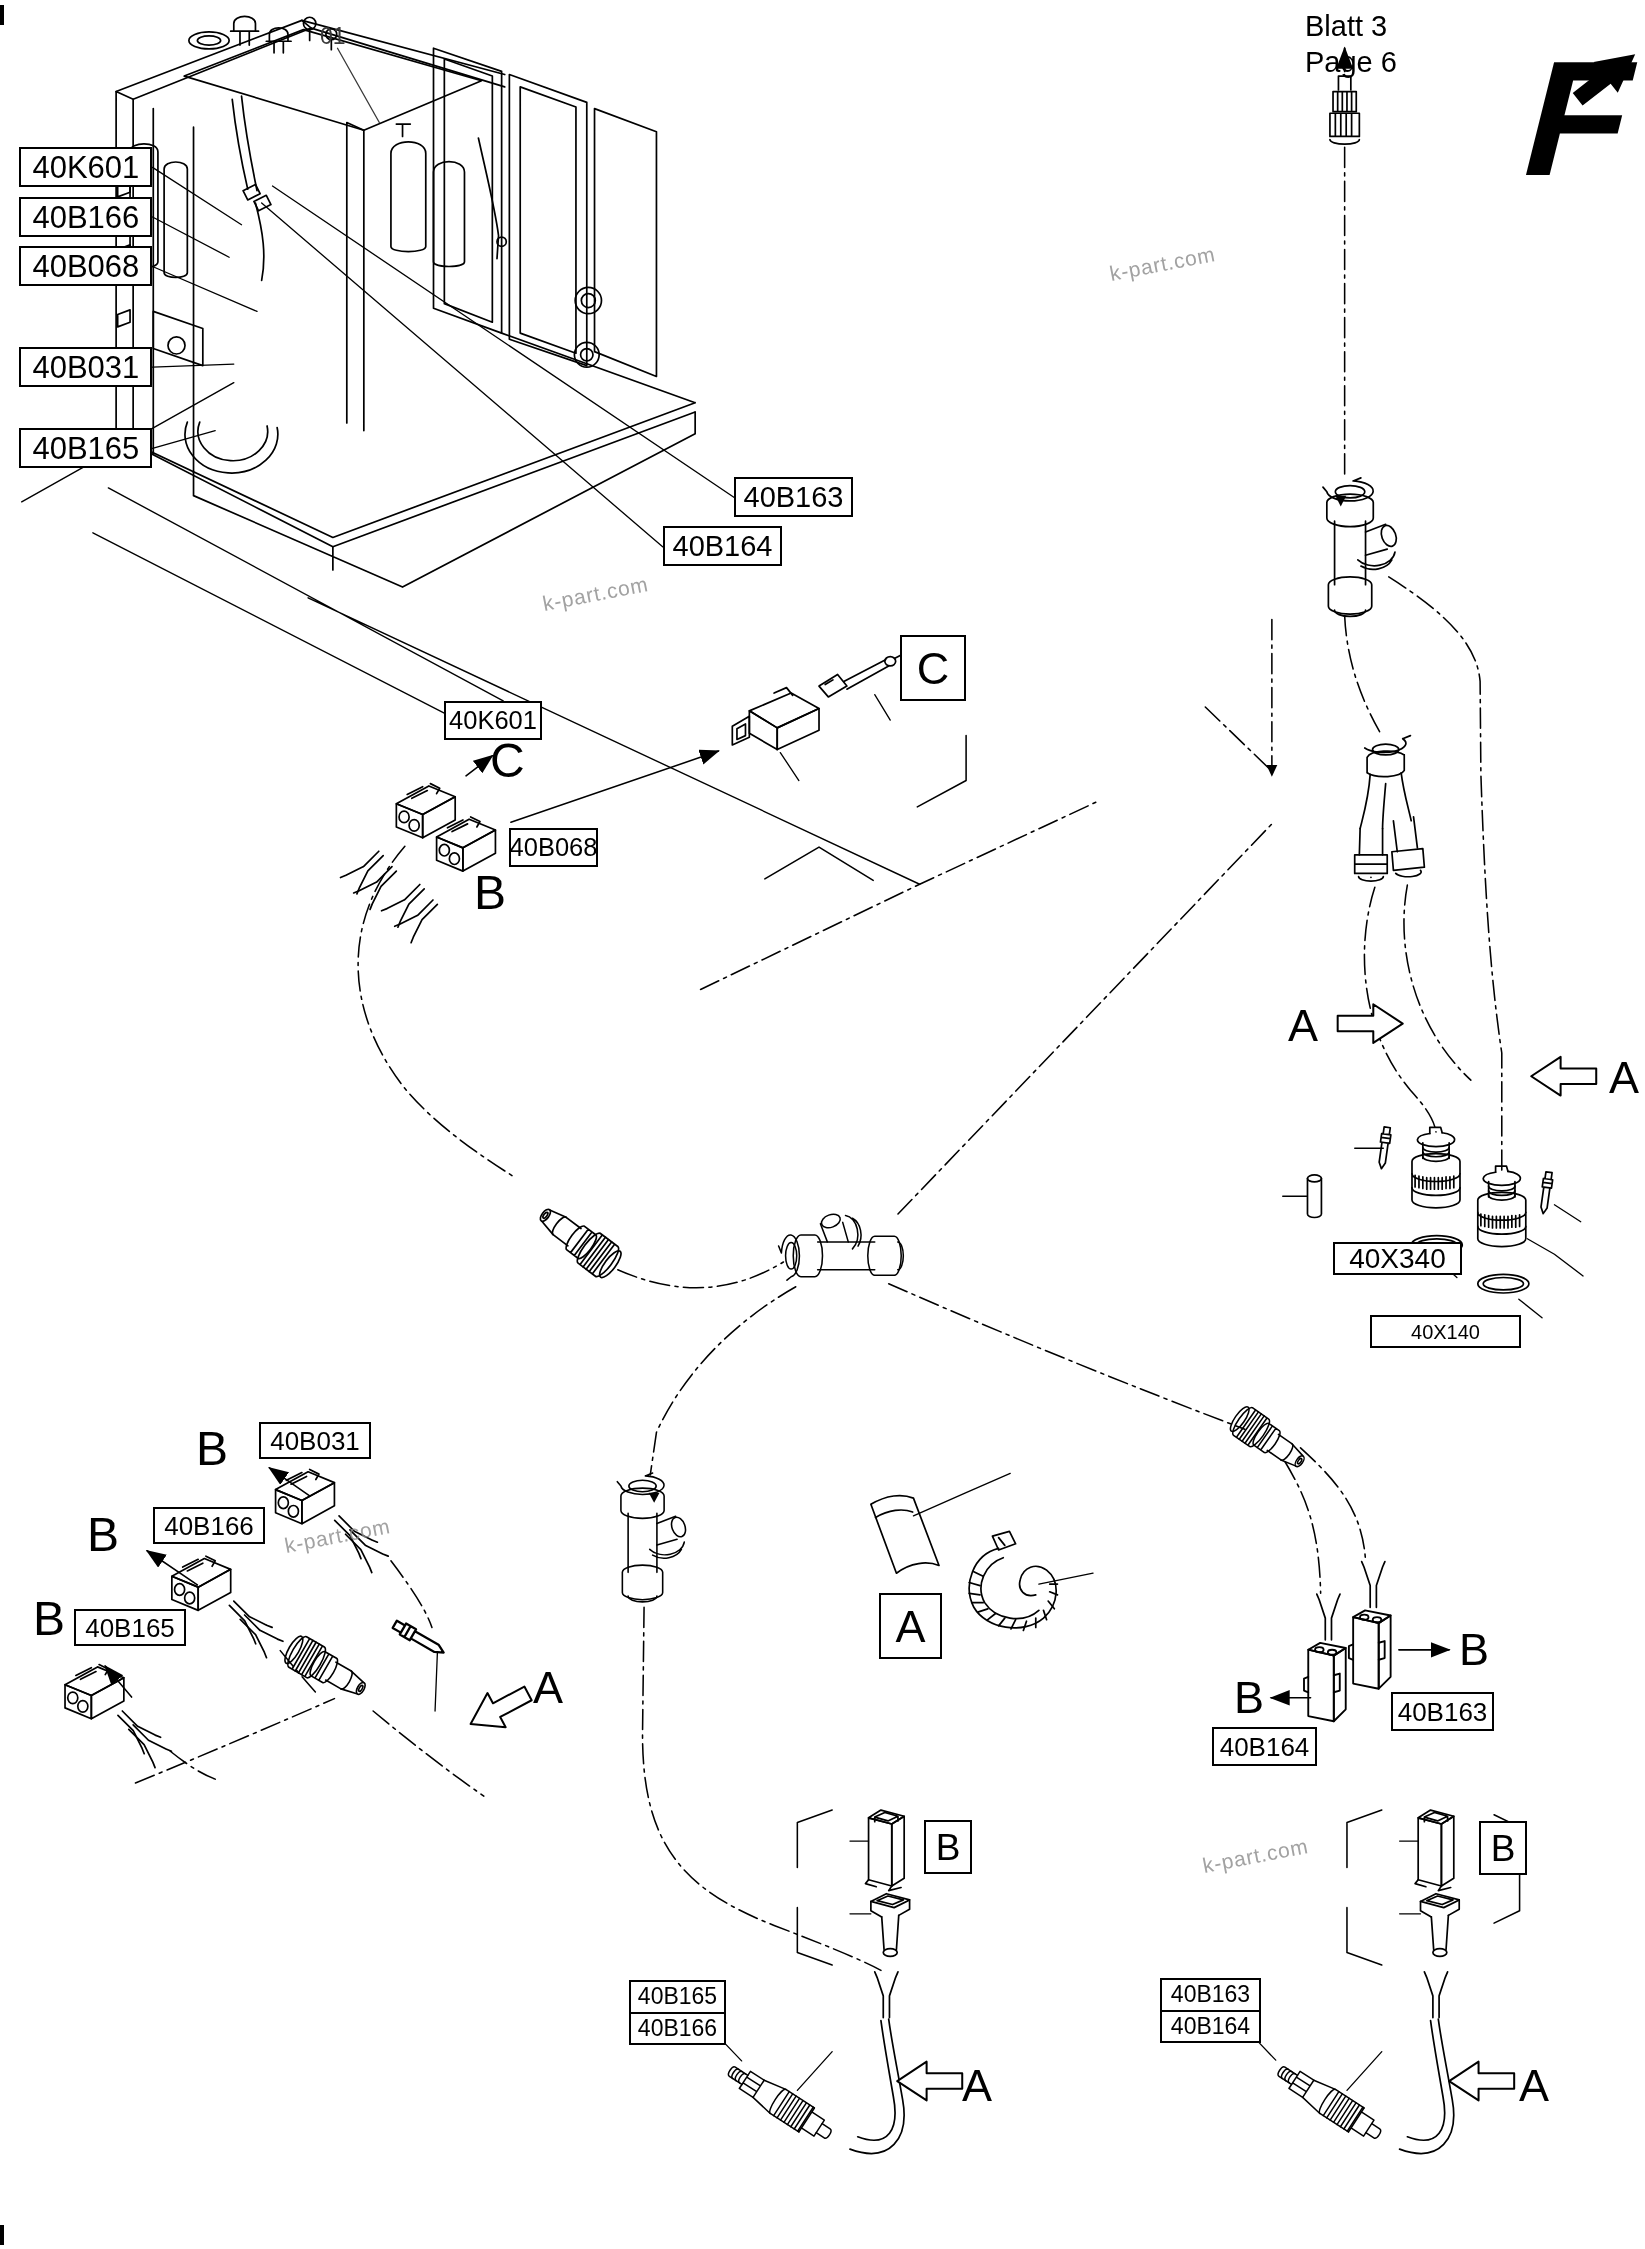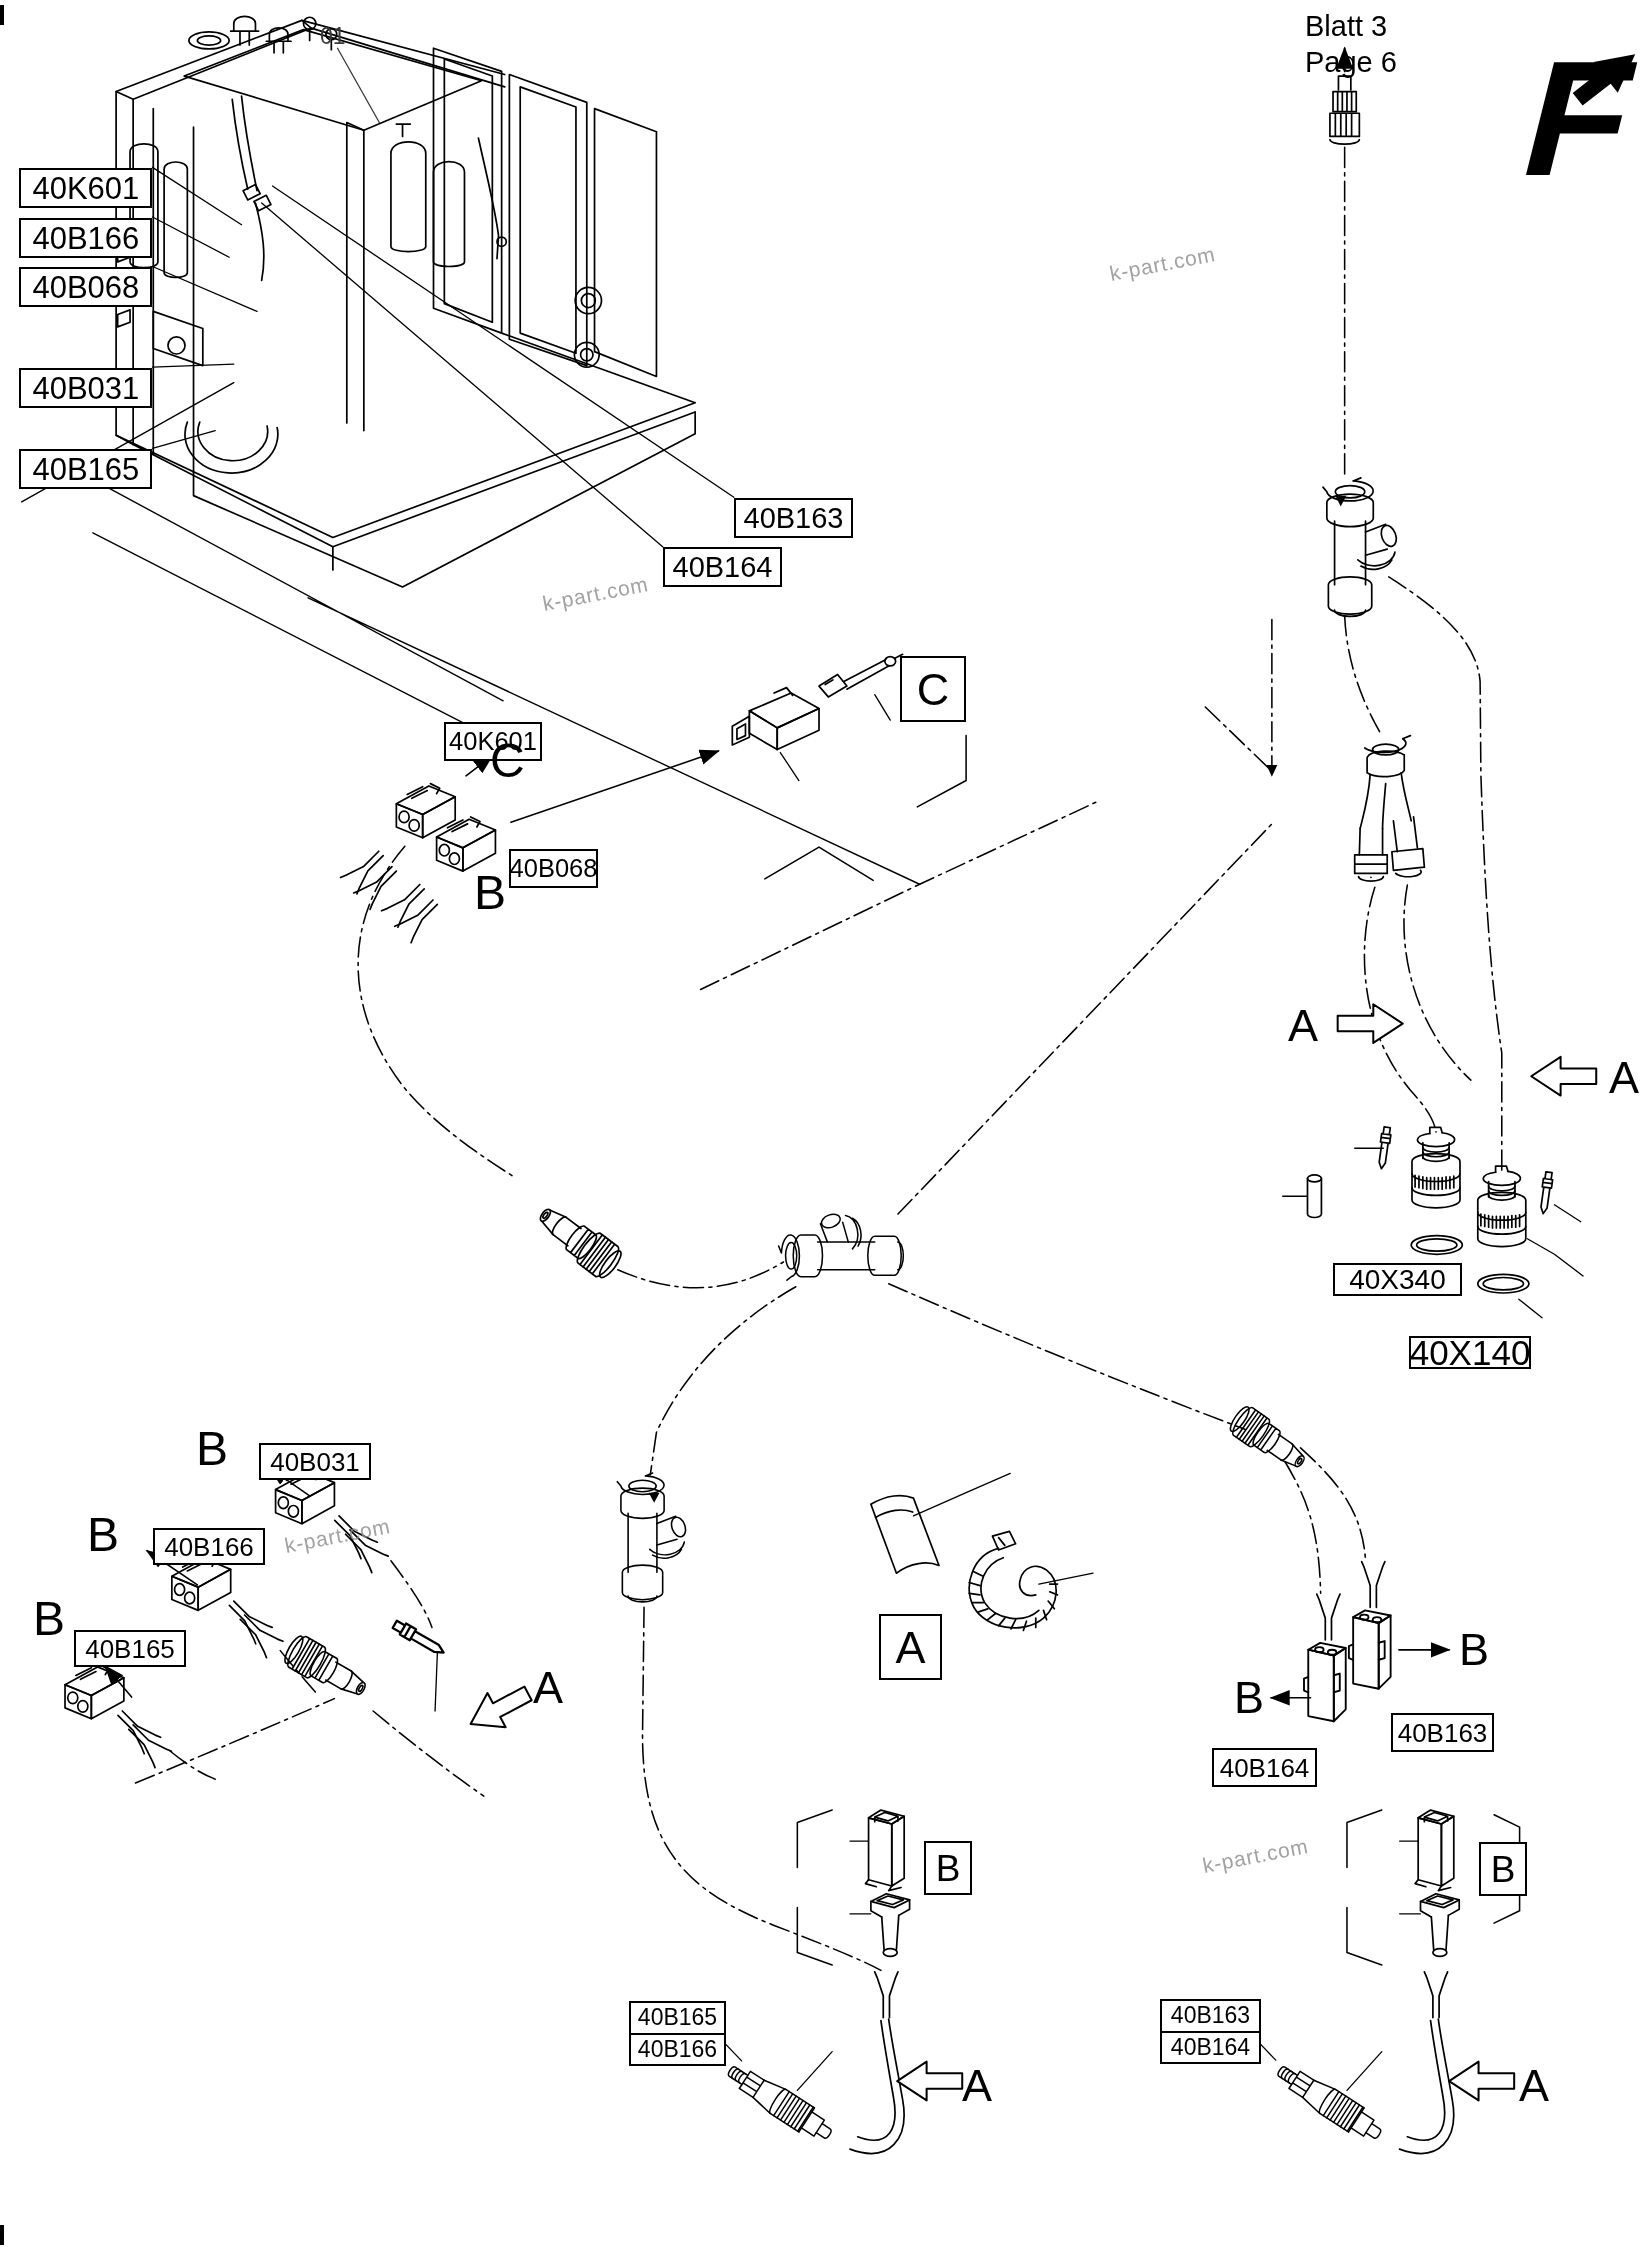--- a/index.html
+++ b/index.html
@@ -1,20 +1,20 @@
 <!DOCTYPE html>
 <html style="font-size:12.4px"><head>
 <meta charset="utf-8">
 <style>
   html,body{margin:0;padding:0;background:#fff;}
   .stage{position:relative;width:1645px;height:2250px;background:#fff;
          font-family:"Liberation Sans",sans-serif;color:#000;overflow:hidden;}
   svg{position:absolute;left:0;top:0;}
   .pbox{position:absolute;border:2.3px solid #000;background:#fff;display:flex;
-        align-items:center;justify-content:center;box-sizing:border-box;line-height:1;margin-top:21px;}
+        align-items:center;justify-content:center;box-sizing:border-box;line-height:1;}
   .stack{flex-direction:column;padding:0;}
   .stack .row{flex:1;display:flex;align-items:center;justify-content:center;width:100%;}
   .stack .row + .row{border-top:2.3px solid #000;}
   .lt{position:absolute;line-height:1;}
   .wm{position:absolute;color:#8b8b8b;opacity:.8;font-size:21px;letter-spacing:0.8px;
       transform:rotate(-11deg);white-space:nowrap;}
   .reftext{position:absolute;font-size:29px;line-height:36px;white-space:pre-line;}
   .item01{position:absolute;font-size:23px;color:#3a3a3a;}
   .fletter{position:absolute;font-size:164px;font-weight:bold;line-height:1;
            transform:skewX(-14deg);}
@@ -428,21 +428,21 @@
       <span>40B165</span>
     </div>
 
 <div class="pbox" style="left:879px;top:1593px;width:63px;height:66px;font-size:45px">
       <span>A</span>
     </div>
 
 <div class="pbox" style="left:1333px;top:1242px;width:129px;height:33px;font-size:28px">
       <span>40X340</span>
     </div>
-<div class="pbox" style="left:1409px;top:1315px;width:122px;height:33px;font-size:35px">
+<div class="pbox" style="left:1370px;top:1315px;width:151px;height:33px;font-size:20px">
       <span>40X140</span>
     </div>
 
 <div class="pbox" style="left:1391px;top:1692px;width:103px;height:39px;font-size:26px">
       <span>40B163</span>
     </div>
 <div class="pbox" style="left:1212px;top:1727px;width:105px;height:39px;font-size:26px">
       <span>40B164</span>
     </div>
 

